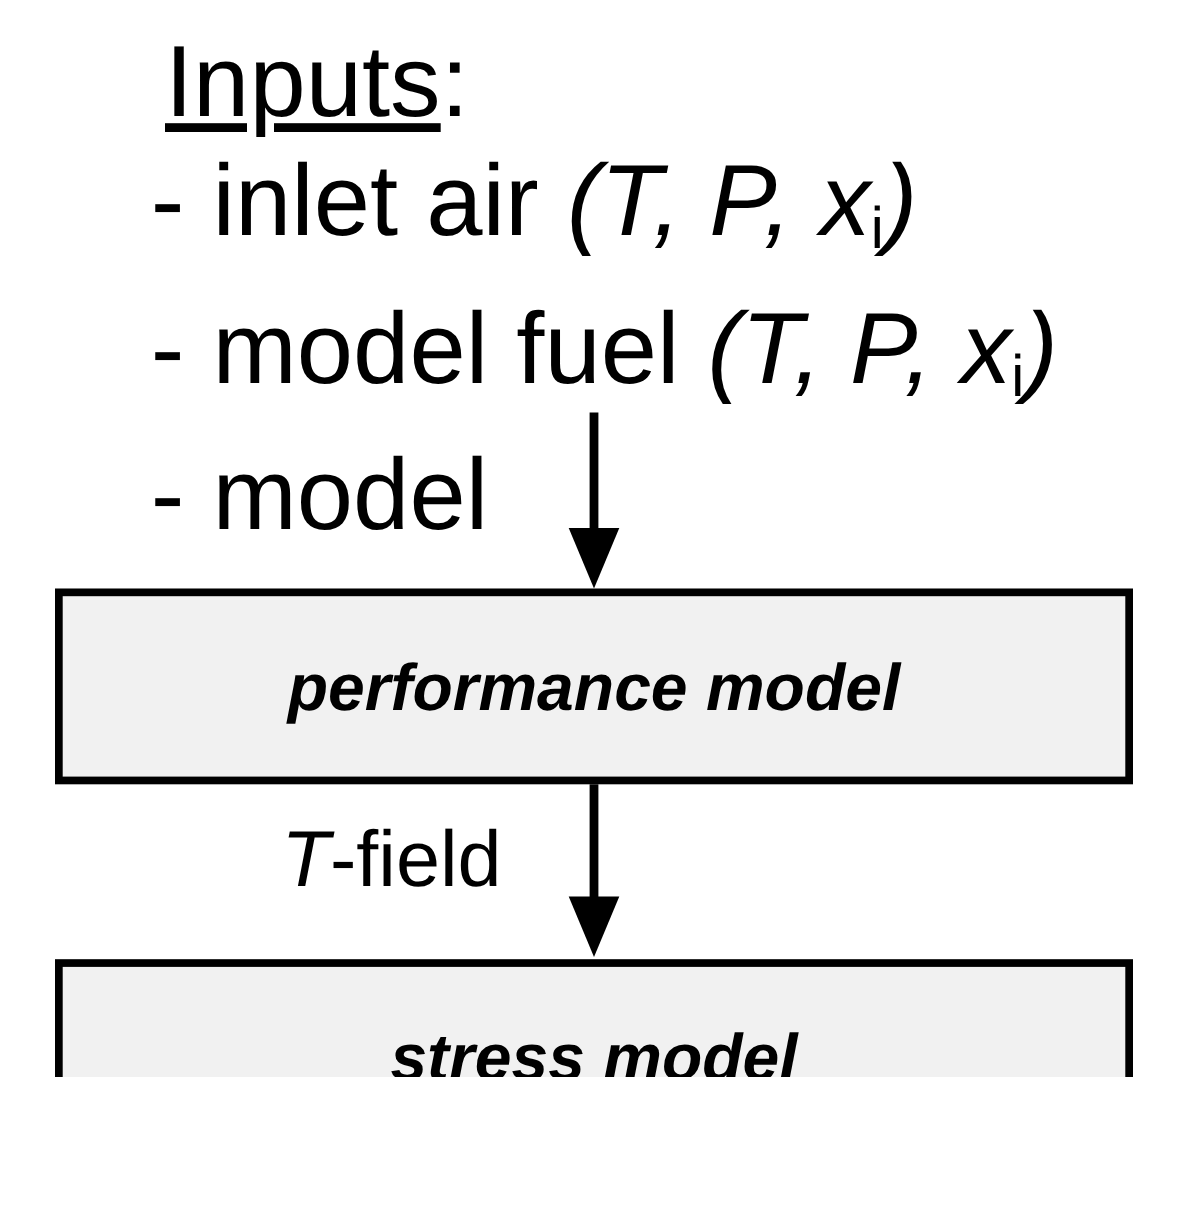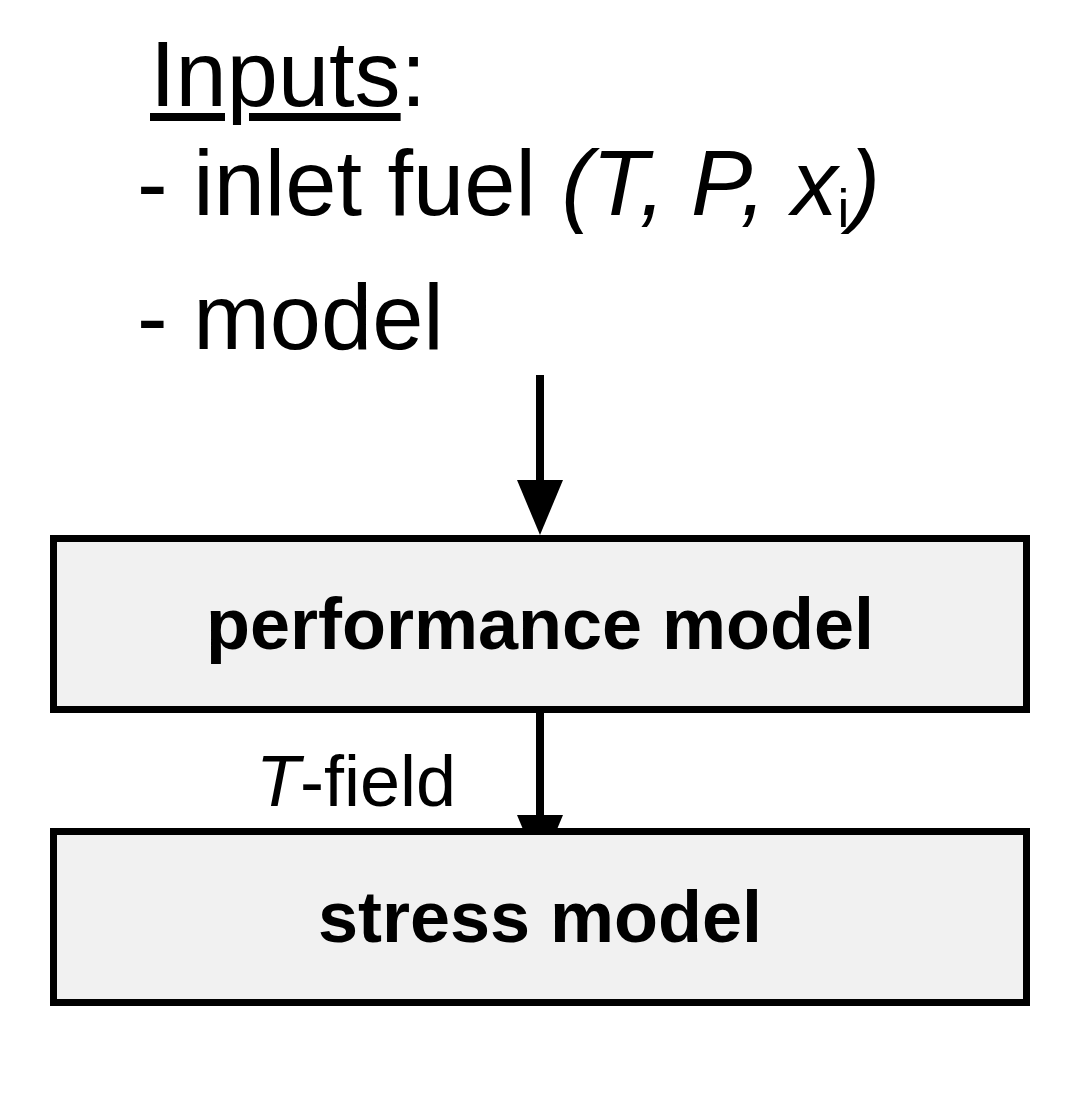--- a/index.html
+++ b/index.html
@@ -3,21 +3,21 @@
 <meta charset="utf-8">
 <style>
   html, body {
     margin: 0;
     padding: 0;
     background: #ffffff;
   }
   .canvas {
     position: relative;
     width: 1078px;
-    height: 1095px;
+    height: 979px;
     background: var(--background, #ffffff);
     font-family: "Liberation Sans", sans-serif;
     color: var(--text, #000000);
     overflow: hidden;
   }
   .inputs-block {
     position: absolute;
     left: 137px;
     top: 20px;
     font-size: 92px;
@@ -62,42 +62,44 @@
     left: 50px;
     width: 980px;
     height: 178px;
     box-sizing: border-box;
     background: var(--box-fill, #f1f1f1);
     border: 7px solid var(--box-border, #000000);
     display: flex;
     align-items: center;
     justify-content: center;
     font-weight: bold;
-    font-size: 72px;
+    font-size: 60px;
     white-space: nowrap;
+    font-style: italic;
   }
   #node-performance { top: 535px; }
-  #node-stress { top: 828px; }
+  #node-stress { top: 872px; }
   .edge-label {
     position: absolute;
     left: 256px;
     top: 735px;
     font-size: 72px;
     line-height: 92px;
     white-space: nowrap;
   }
 </style>
 </head>
 <body>
 
 <div class="canvas">
 
   <div class="inputs-block">
     <div class="inputs-heading"><span class="u">Inputs</span><span>:</span></div>
-    <div><span>- inlet fuel </span><span class="it">(T, P, x</span><span class="sub">i</span><span class="it">)</span></div>
+    <div><span>- inlet air </span><span class="it">(T, P, x</span><span class="sub">i</span><span class="it">)</span></div>
+    <div><span>- model fuel </span><span class="it">(T, P, x</span><span class="sub">i</span><span class="it">)</span></div>
     <div><span>- model</span></div>
   </div>
 
   <div class="arrow-line" id="arrow1-line"></div>
   <div class="arrow-head" id="arrow1-head"></div>
 
   <div class="node" id="node-performance">
       <span>performance model</span>
     </div>
 

